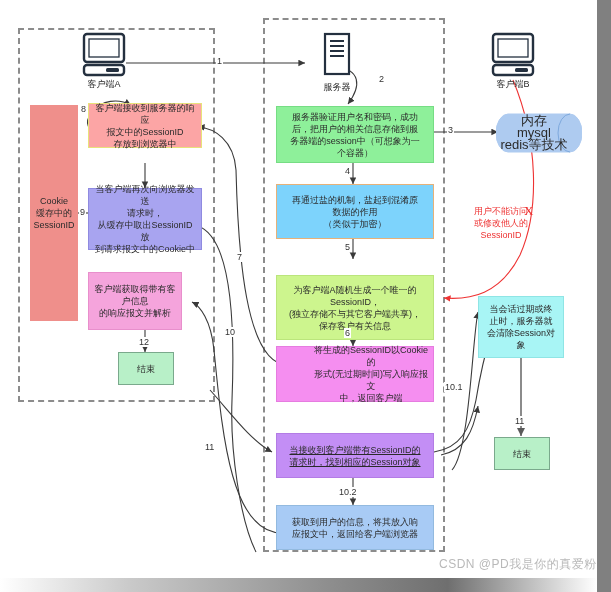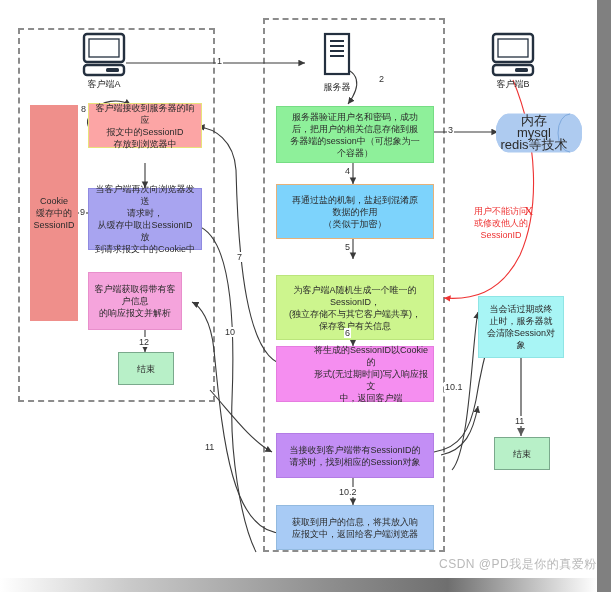--- a/index.html
+++ b/index.html
@@ -252,21 +252,21 @@
 
   <div class="node" style="left:276px; top:275px; width:158px; height:65px; background:#cdf58e; border-color:#bbe57c;">为客户端A随机生成一个唯一的
 SessionID，
 (独立存储不与其它客户端共享)，
 保存客户有关信息</div>
 
   <div class="node" style="left:276px; top:346px; width:158px; height:56px; background:#f58ef0; border-color:#e67ce0;padding-left:36px;">将生成的SessionID以Cookie的
 形式(无过期时间)写入响应报文
 中，返回客户端</div>
 
-  <div class="node" style="left:276px; top:433px; width:158px; height:45px; background:#c38ef5; border-color:#b37ce5;">当接收到客户端带有SessionID的
+  <div class="node" style="left:276px; top:433px; width:158px; height:45px; background:#c38ef5; border-color:#b37ce5;text-decoration:underline;">当接收到客户端带有SessionID的
 请求时，找到相应的Session对象</div>
 
   <div class="node" style="left:276px; top:505px; width:158px; height:45px; background:#a8cbf5; border-color:#93badf;">获取到用户的信息，将其放入响
 应报文中，返回给客户端浏览器</div>
 
   <div class="node" style="left:478px; top:296px; width:86px; height:62px; background:#a8f5f5; border-color:#8fe5e5;">当会话过期或终
 止时，服务器就
 会清除Session对
 象</div>
 

